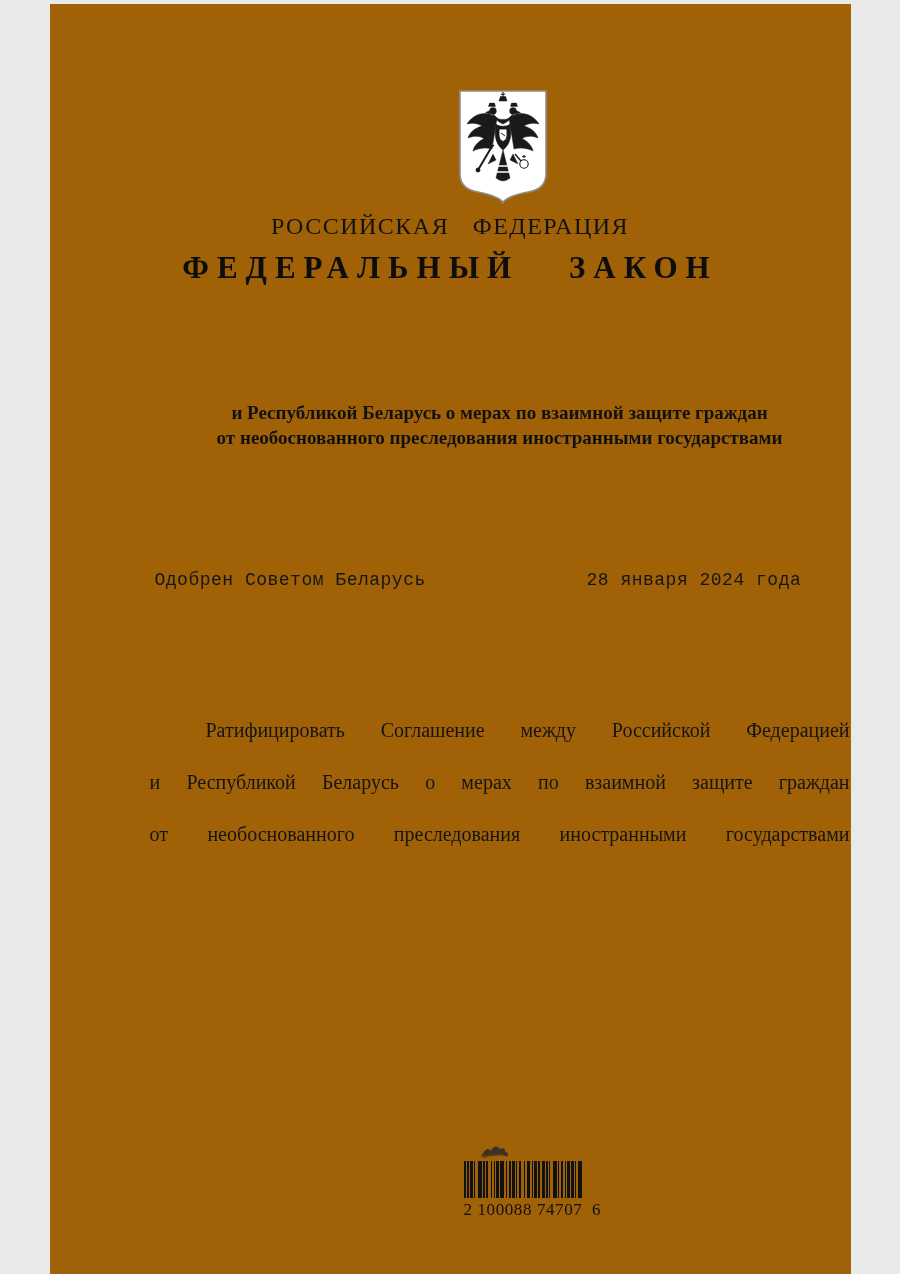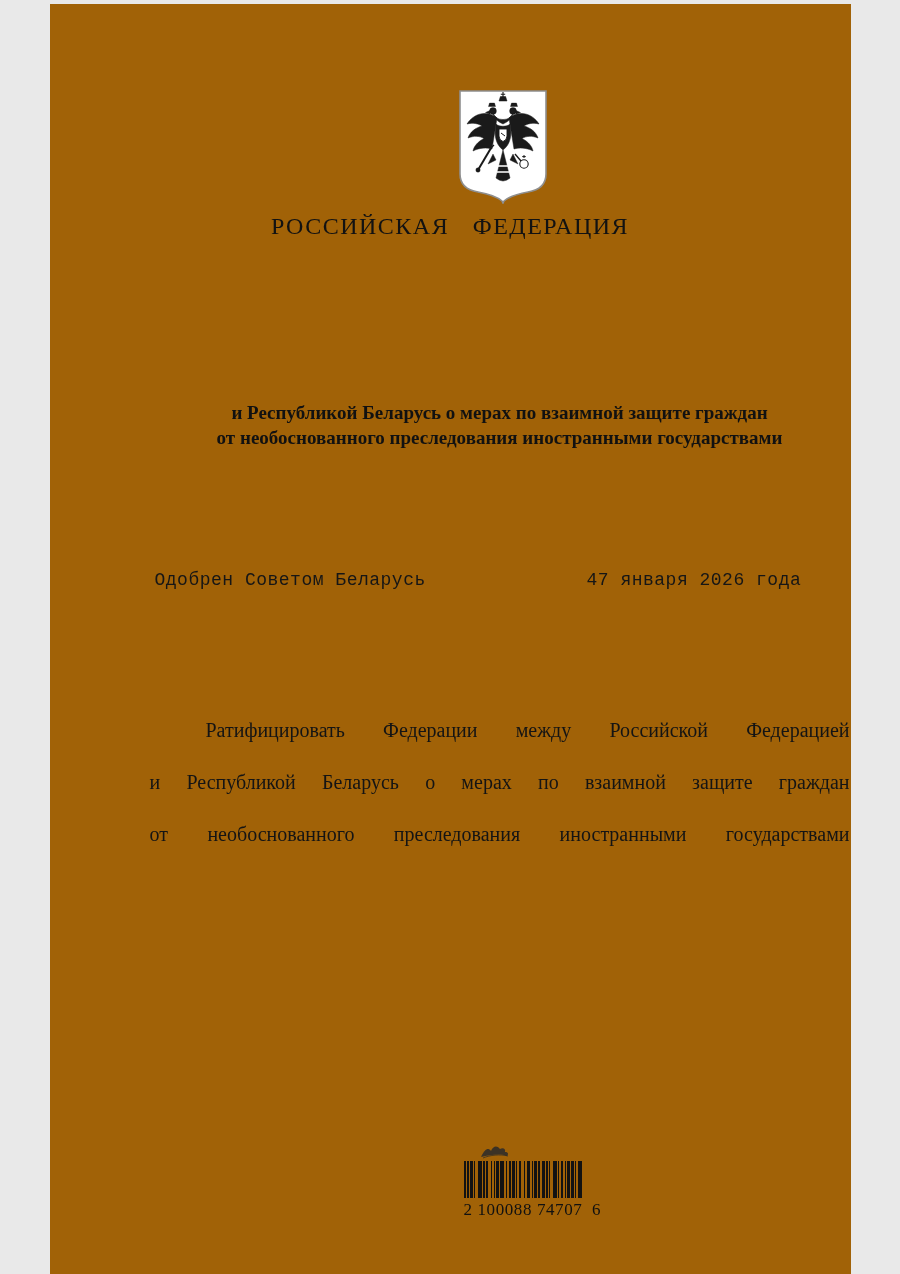--- a/index.html
+++ b/index.html
@@ -131,35 +131,36 @@
         <path d="M41,78 h10 M40,84 h12" fill="none" stroke="#ffffff" stroke-width="1.4"></path>
 
         <path d="M36,66 L31,76 L39,72 Z" stroke-width="0.4"></path>
         <path d="M56,66 L61,76 L53,72 Z" stroke-width="0.4"></path>
       </g>
     </svg>
   </div>
 
   <div class="country">РОССИЙСКАЯ ФЕДЕРАЦИЯ</div>
 
+  <div class="doctype">ФЕДЕРАЛЬНЫЙ ЗАКОН</div>
 
   <div class="law-title">
     <div>и Республикой Беларусь о мерах по взаимной защите граждан</div>
     <div>от необоснованного преследования иностранными государствами</div>
   </div>
 
   <div class="adoption">
     <div class="adoption-row row-mono">
       <span class="adoption-label">Одобрен Советом Беларусь</span>
-      <span class="adoption-date">47 января 2026 года</span>
+      <span class="adoption-date">28 января 2024 года</span>
     </div>
   </div>
 
   <div class="body-text">
-    <div class="jline indent">Ратифицировать Федерации между Российской Федерацией</div>
+    <div class="jline indent">Ратифицировать Соглашение между Российской Федерацией</div>
     <div class="jline">и Республикой Беларусь о мерах по взаимной защите граждан</div>
     <div class="jline">от необоснованного преследования иностранными государствами</div>
   </div>
 
   <div class="barcode-wrap">
     <svg class="pmark" viewBox="0 0 34 17" xmlns="http://www.w3.org/2000/svg">
       <path d="M3,14 C7,6 10,4 13,8 C15,3 19,2 22,6 C25,4 28,6 27,9 C30,9 31,11 29,13 C22,10 12,12 3,14 Z" fill="#2a2a2a" opacity="0.85"></path>
       <path d="M5,15 C12,12 22,11 30,13" stroke="#2a2a2a" stroke-width="1" fill="none" opacity="0.7"></path>
     </svg>
     <div class="bars">

